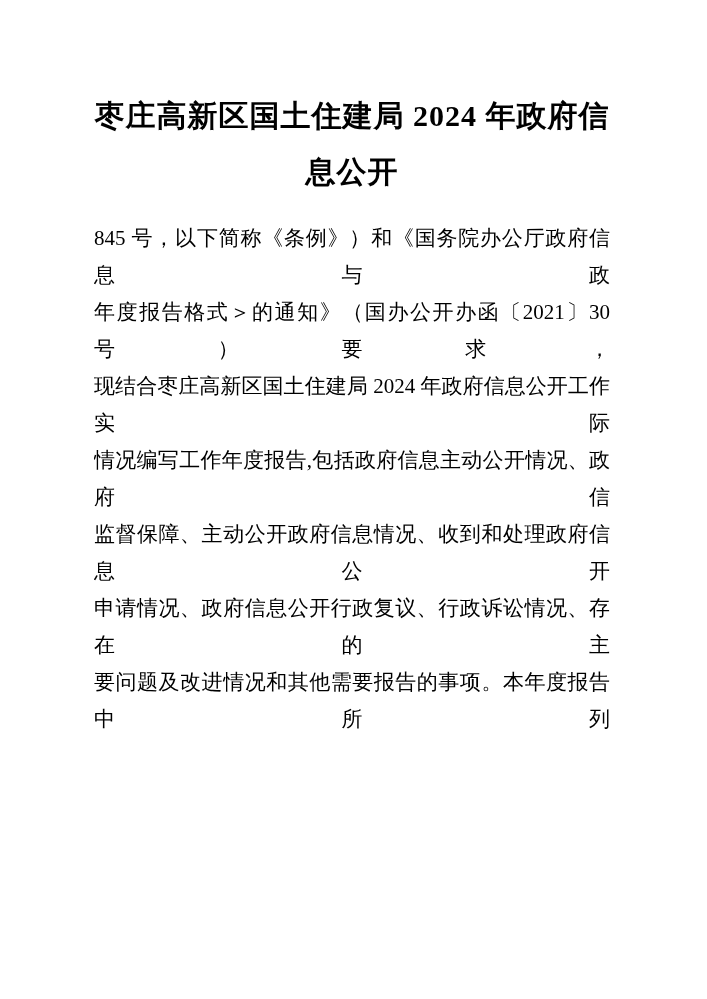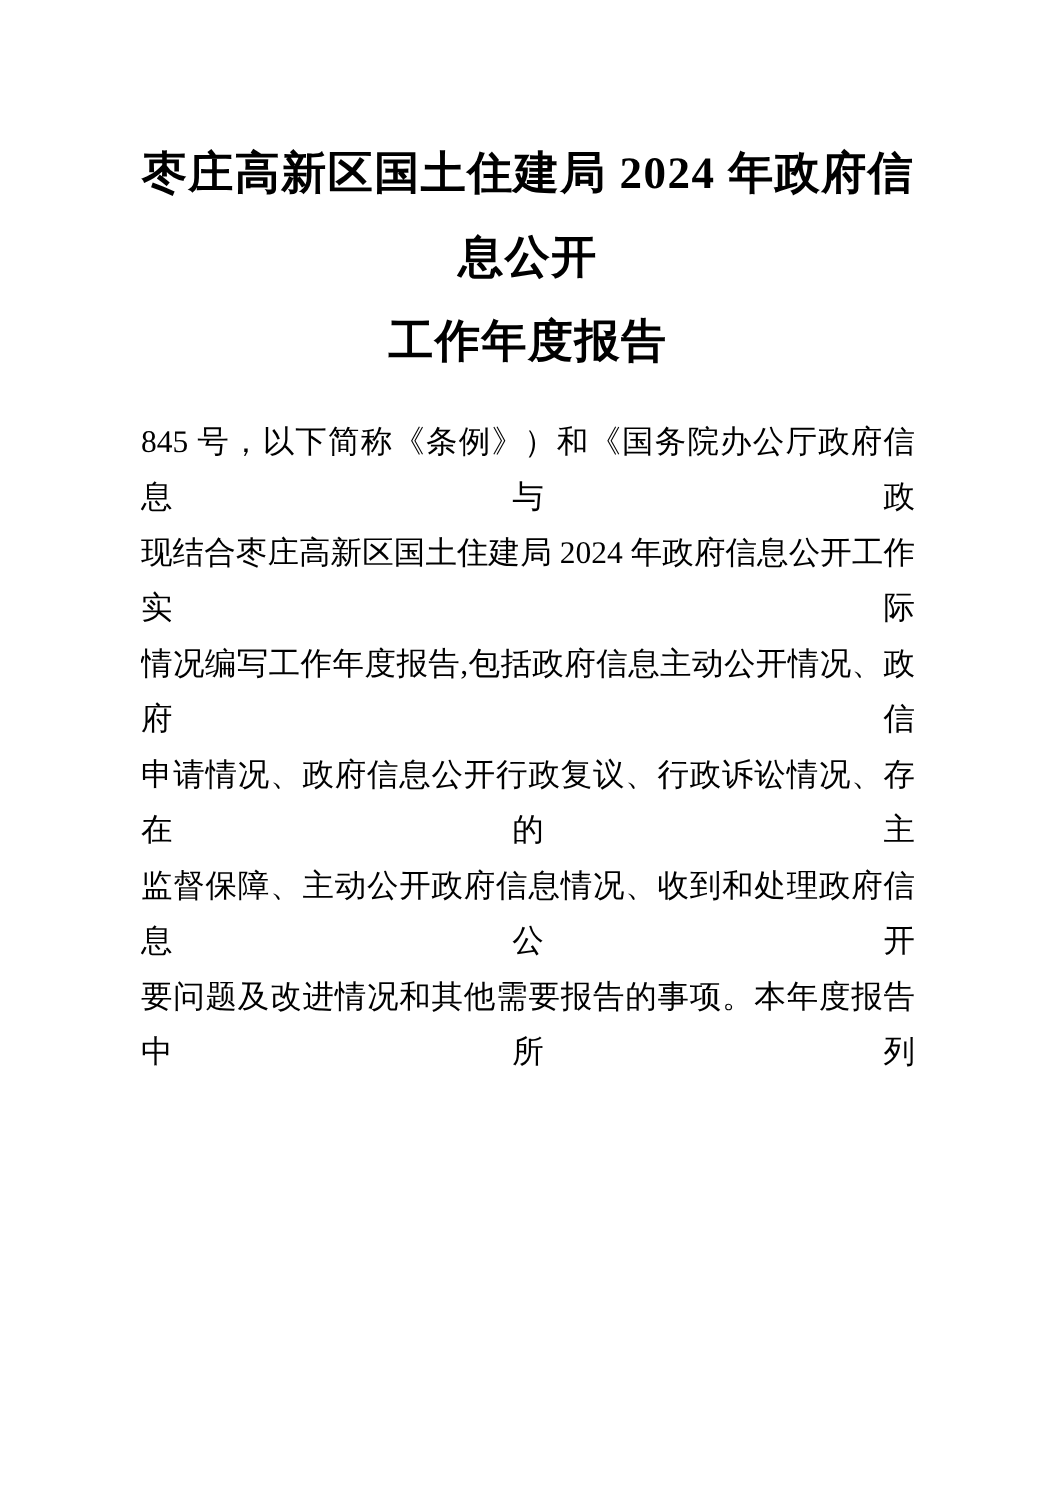--- a/index.html
+++ b/index.html
@@ -41,29 +41,29 @@
   }
   .ln.indent { padding-left: 40px; }
 </style>
 </head>
 <body>
 
 <div class="page">
 
   <h1 class="title">
     <span class="tl">枣庄高新区国土住建局 2024 年政府信息公开</span>
-    <span class="tl">工作年度报告</span>
   </h1>
 
   <div class="body-text">
 
     <div class="para">
       <div class="ln">845 号，以下简称《条例》）和《国务院办公厅政府信息与政</div>
+      <div class="ln">年度报告格式＞的通知》（国办公开办函〔2021〕30 号）要求，</div>
       <div class="ln">现结合枣庄高新区国土住建局 2024 年政府信息公开工作实际</div>
       <div class="ln">情况编写工作年度报告,包括政府信息主动公开情况、政府信</div>
+      <div class="ln">监督保障、主动公开政府信息情况、收到和处理政府信息公开</div>
       <div class="ln">申请情况、政府信息公开行政复议、行政诉讼情况、存在的主</div>
-      <div class="ln">监督保障、主动公开政府信息情况、收到和处理政府信息公开</div>
       <div class="ln">要问题及改进情况和其他需要报告的事项。本年度报告中所列</div>
 
     </div>
 
   </div>
 </div>
 
 </body></html>

